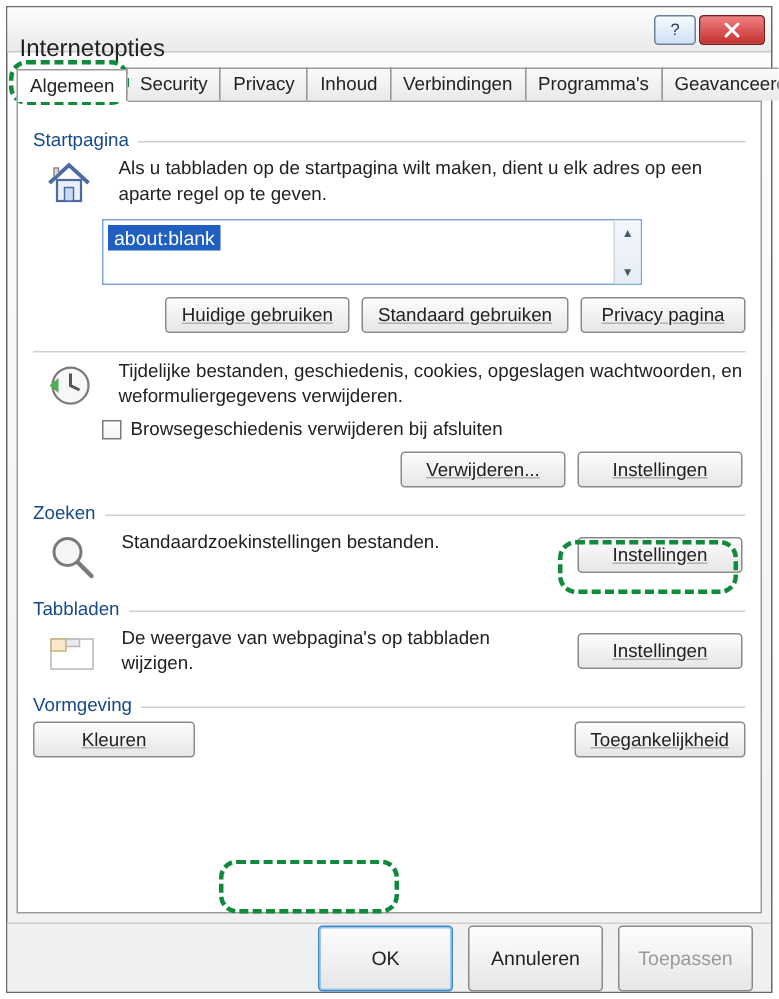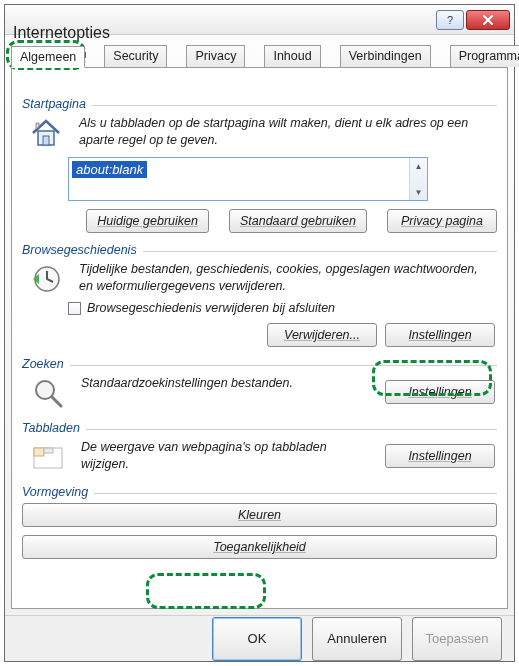--- a/index.html
+++ b/index.html
@@ -49,21 +49,20 @@
     width: 44px;
     background: linear-gradient(#f08080,#c73030);
     border-color: #7a1e1e;
     color: #fff;
     font-weight: bold;
     font-size: 13px;
   }
   .tabs {
     display: flex;
     margin: 10px 6px 0 6px;
-    gap: 20px;
   }
   .tab {
     border: 1px solid #9a9a9a;
     border-bottom: none;
     padding: 3px 8px;
     background: linear-gradient(#fafafa,#e9e9e9);
     font-size: 12.5px;
     color: #222;
     margin-right: -1px;
     position: relative;
@@ -72,24 +71,23 @@
     background: #fff;
     border-bottom: 1px solid #fff;
     top: 1px;
     z-index: 2;
   }
   .tabpanel {
     flex: 1;
     margin: 0 6px 6px 6px;
     border: 1px solid #9a9a9a;
     background: #fff;
-    padding: 23px 10px 6px 10px;
+    padding: 12px 10px 6px 10px;
     font-size: 12.5px;
     color: #222;
-    font-style: italic;
   }
   .group {
     position: relative;
     margin: 6px 0 8px 0;
   }
   .grouplegend {
     font-size: 12.5px;
     color: #164a8a;
     display: flex;
     align-items: center;
@@ -135,21 +133,21 @@
     right: 0; top: 0; bottom: 0; width: 18px;
     border-left: 1px solid #cfd6df;
     background: linear-gradient(#f5f8fc,#e7edf5);
   }
   .scroll .arrow {
     height: 16px;
     display:flex;align-items:center;justify-content:center;
     color:#4a5a6a;font-size:8px;
   }
   .btnrow {
-    display:flex; gap:20px; justify-content:flex-end;
+    display:flex; gap:8px; justify-content:flex-end;
     padding: 4px 0 2px 0;
     flex-wrap: wrap;
   }
   .btn {
     min-width: 88px;
     height: 24px;
     padding: 0 10px;
     border: 1px solid #8a8a8a;
     border-radius: 3px;
     background: linear-gradient(#fdfdfd,#e6e6e6);
@@ -169,21 +167,21 @@
     width:13px;height:13px;border:1px solid #7a7a7a;background:linear-gradient(#fff,#eef2f7);
   }
   .rightbtns {
     display:flex;gap:8px;justify-content:flex-end;padding:4px 2px 2px 0;
   }
   .section-two {
     display:flex;align-items:center;justify-content:space-between;gap:10px;
     padding: 0 2px;
   }
   .appearance-row {
-    display:flex;gap:8px;justify-content:space-between;padding:4px 0 4px 0;flex-direction:column;
+    display:flex;gap:8px;justify-content:space-between;padding:4px 0 4px 0;
   }
   .appearance-row .btn { min-width: 108px; }
   .bottombar {
     height: 46px;
     background: #f0f0f0;
     border-top: 1px solid #cfcfcf;
     display:flex;align-items:center;justify-content:flex-end;gap:10px;padding:0 12px;
   }
   .bottombar .btn {
     min-width: 90px; height: 44px; font-size:13px;
@@ -250,21 +248,20 @@
       </div>
       <div class="btnrow">
         <div class="btn wide">Huidige gebruiken</div>
         <div class="btn wide">Standaard gebruiken</div>
         <div class="btn wide">Privacy pagina</div>
       </div>
     </div>
 
     <div class="group">
       <div class="grouplegend">
-          <span>Browsegeschiedenis</span>
           <span class="line"></span>
         </div>
       <div class="iconrow">
         <div class="icon">
           <svg width="34" height="34" viewBox="0 0 34 34">
               <circle cx="18" cy="17" r="12" fill="#f7f7f7" stroke="#7a7a7a" stroke-width="1.5"></circle>
               <path d="M18 9 L18 17 L24 20" stroke="#555" stroke-width="2" fill="none"></path>
               <path d="M4 17 L10 12 L10 22 Z" fill="#4caf50"></path>
             </svg>
         </div>

